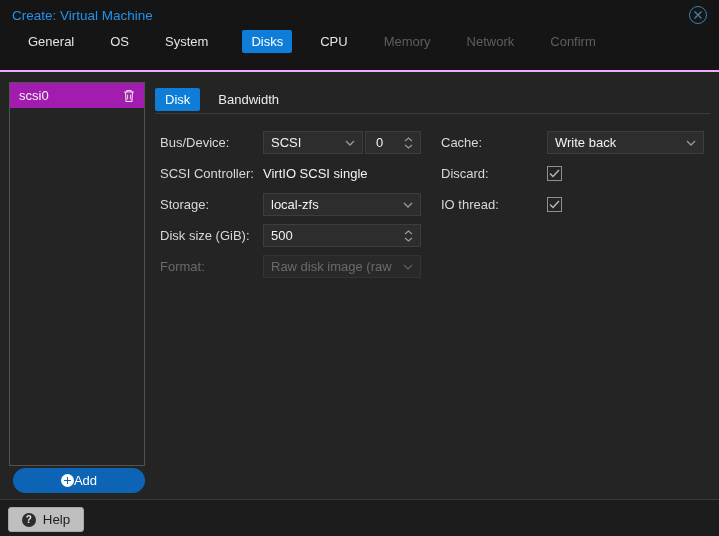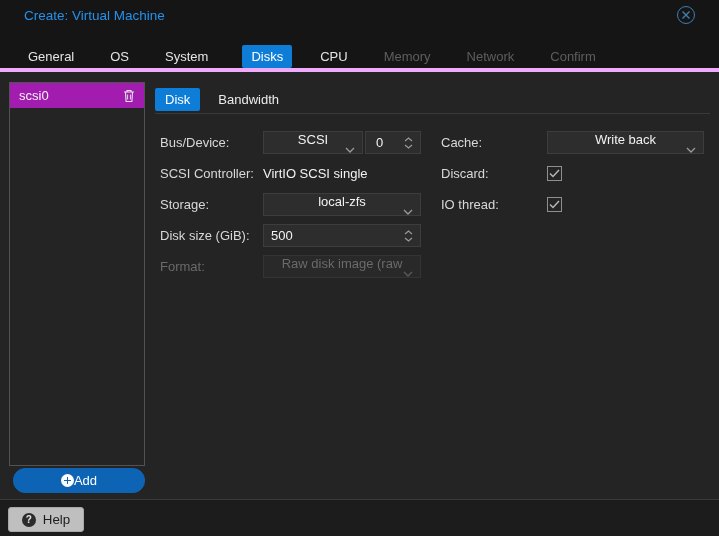--- a/index.html
+++ b/index.html
@@ -8,33 +8,33 @@
     position: relative;
     background: #242424;
     font-family: "Liberation Sans", sans-serif;
     font-size: 13px;
     color: #d8d8d8;
     overflow: hidden;
   }
   
   .titlebar {
     position:absolute; top:0; left:0; right:0; height:30px;
-    background:#151515; display:flex; align-items:center; padding:0 24px;gap:36px;
+    background:#151515; display:flex; align-items:center; padding:0 12px;gap:36px;
   }
   .title { color:#2492ec; font-size:13.5px; }
   .close-btn {
     margin-left:auto; width:18px; height:18px; border-radius:50%;
     border:1.5px solid #3e7fb0; display:flex; align-items:center; justify-content:center;
     cursor:pointer;
   }
   
   .tabbar {
     position:absolute; top:30px; left:0; right:0; height:42px;
-    background:#151515; border-bottom:4px solid #f0abfc;
-    display:flex; align-items:flex-end; padding-left:26px;
+    background:#151515; border-bottom:2px solid #f0abfc;
+    display:flex; align-items:flex-start; padding-left:26px;
   }
   .wtab { color:#e4e4e4; margin-right:32px; padding:4px 2px; white-space:nowrap; cursor:pointer; }
   .wtab.active { background:#0d7dd8; color:#fff; padding:4px 9px; border-radius:2px; margin-right:26px; }
   .wtab.disabled { color:#5e5e5e; cursor:default; }
   
   .sidebar {
     position:absolute; left:9px; top:82px; width:136px; height:384px;
     border:1px solid #525252; background:#242424;
   }
   .disk-item {
@@ -75,21 +75,21 @@
   .frow { display:flex; align-items:center; height:23px; margin-bottom:8px; }
   .flabel { width:103px; flex:none; color:#d8d8d8; }
   .col-right .flabel { width:106px; }
   .field {
     width:158px; height:23px; background:#2d2d2d; border:1px solid #3d3d3d;
     display:flex; align-items:center; padding:0 7px; color:#f2f2f2;
     overflow:hidden; white-space:nowrap;
   }
   .col-right .field { width:157px; }
   .field .chev { margin-left:auto; display:flex; flex:none; }
-  .field.combo { cursor:pointer;flex-direction:column; }
+  .field.combo { cursor:pointer; }
   .field.disabled { background:#292929; border-color:#343434; color:#6a6a6a; cursor:default; }
   .flabel.disabled { color:#6a6a6a; }
   .bus-combo { width:100px; margin-right:2px; }
   .bus-num { width:56px; padding-left:10px; }
   .static-value { color:#f2f2f2; }
   .spinner { margin-left:auto; display:flex; flex-direction:column; gap:2px; flex:none; }
   
   .checkbox {
     width:15px; height:15px; border:1px solid #8f8f8f; background:#242424;
     display:flex; align-items:center; justify-content:center; cursor:pointer;

